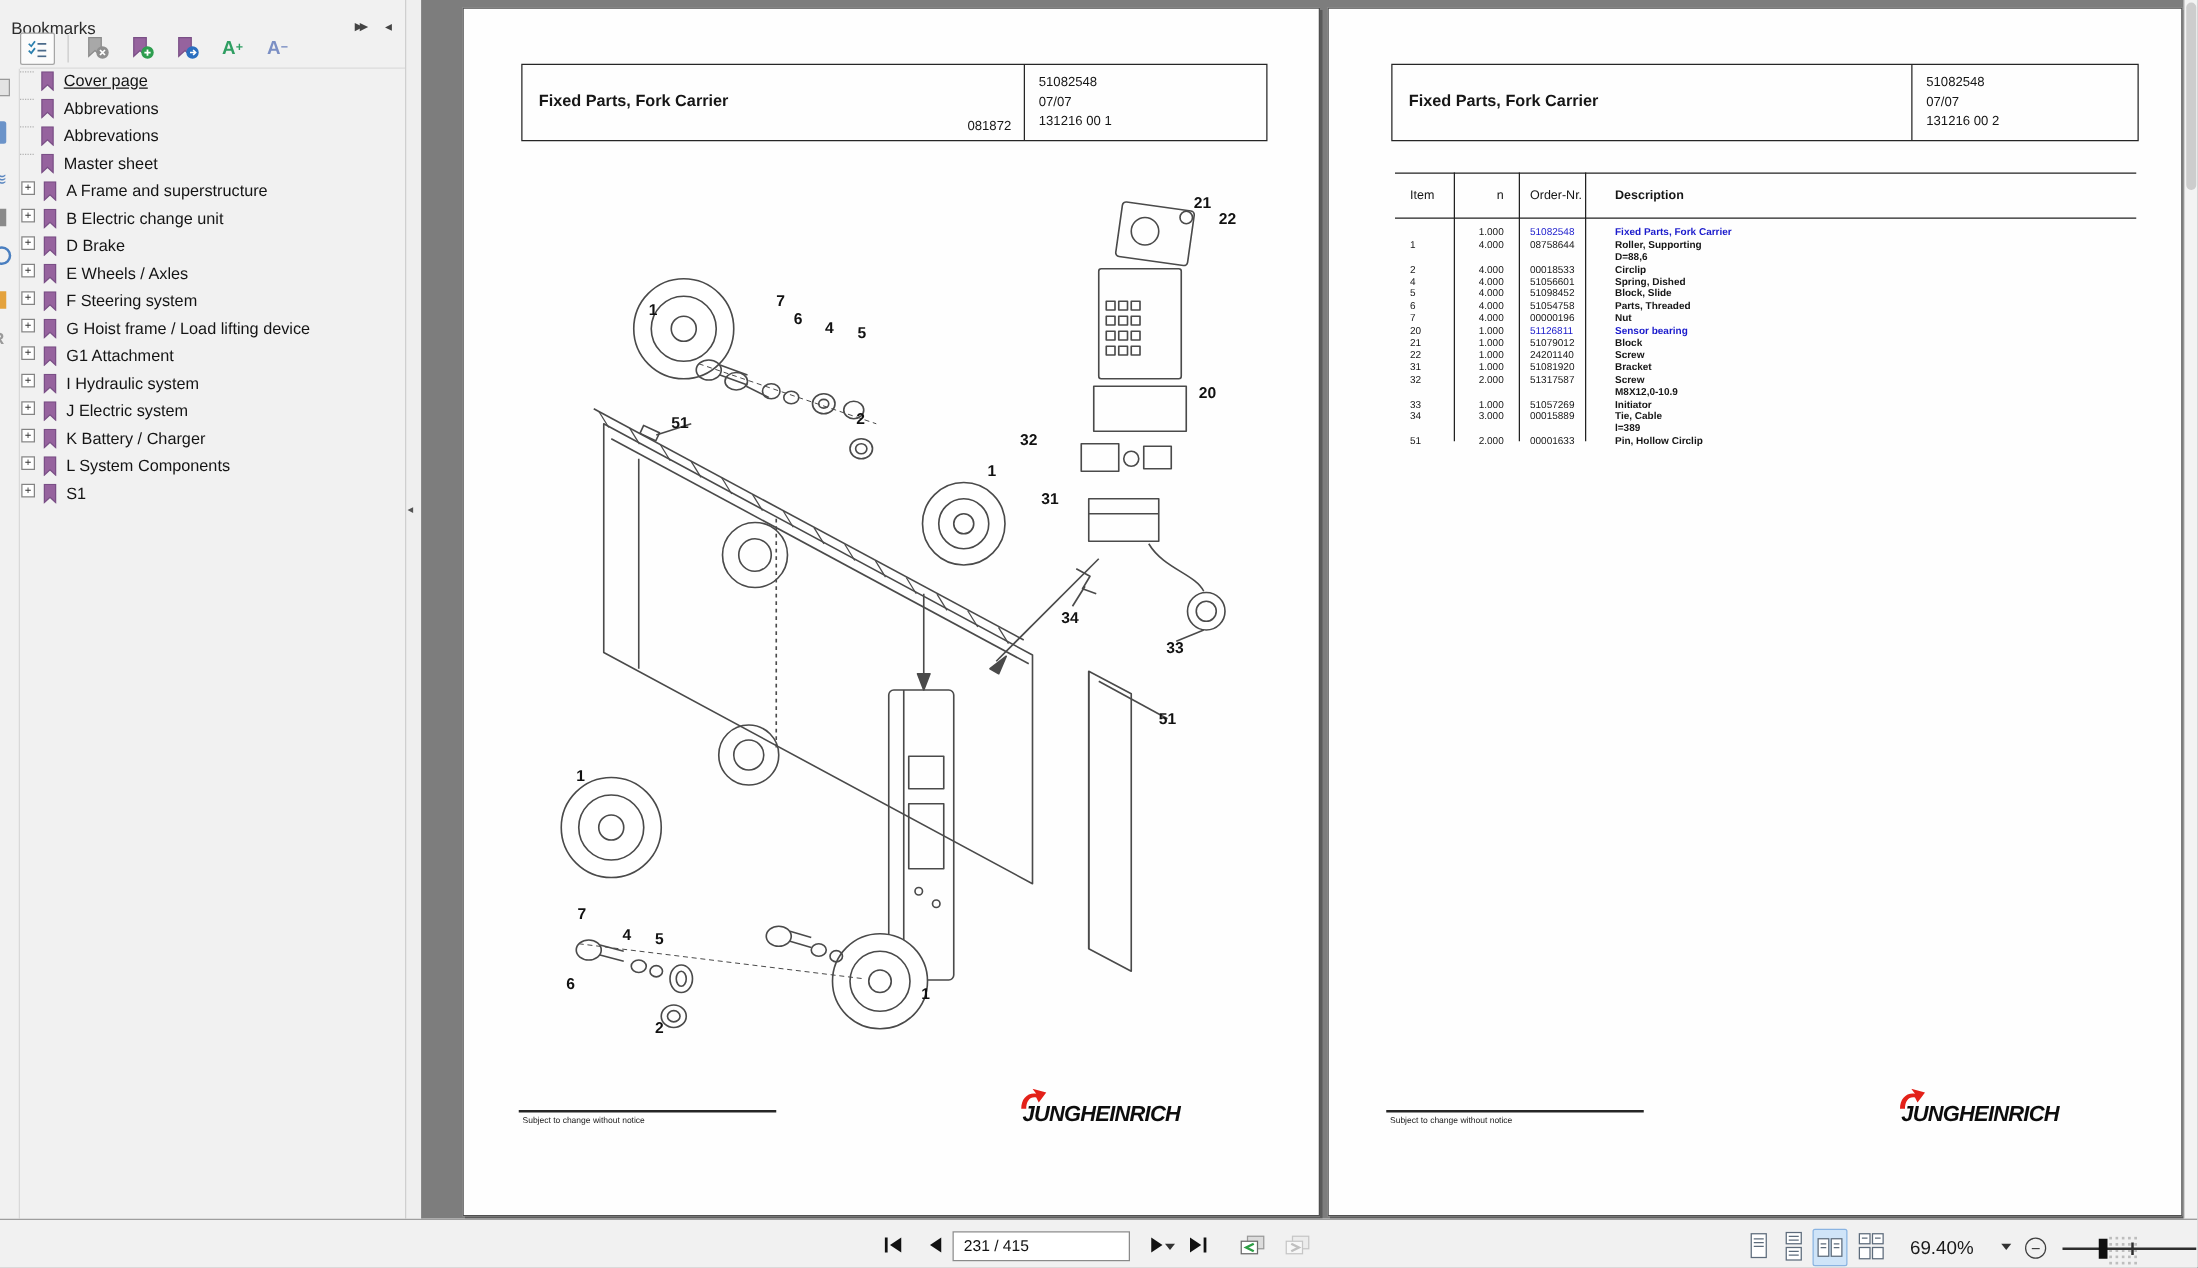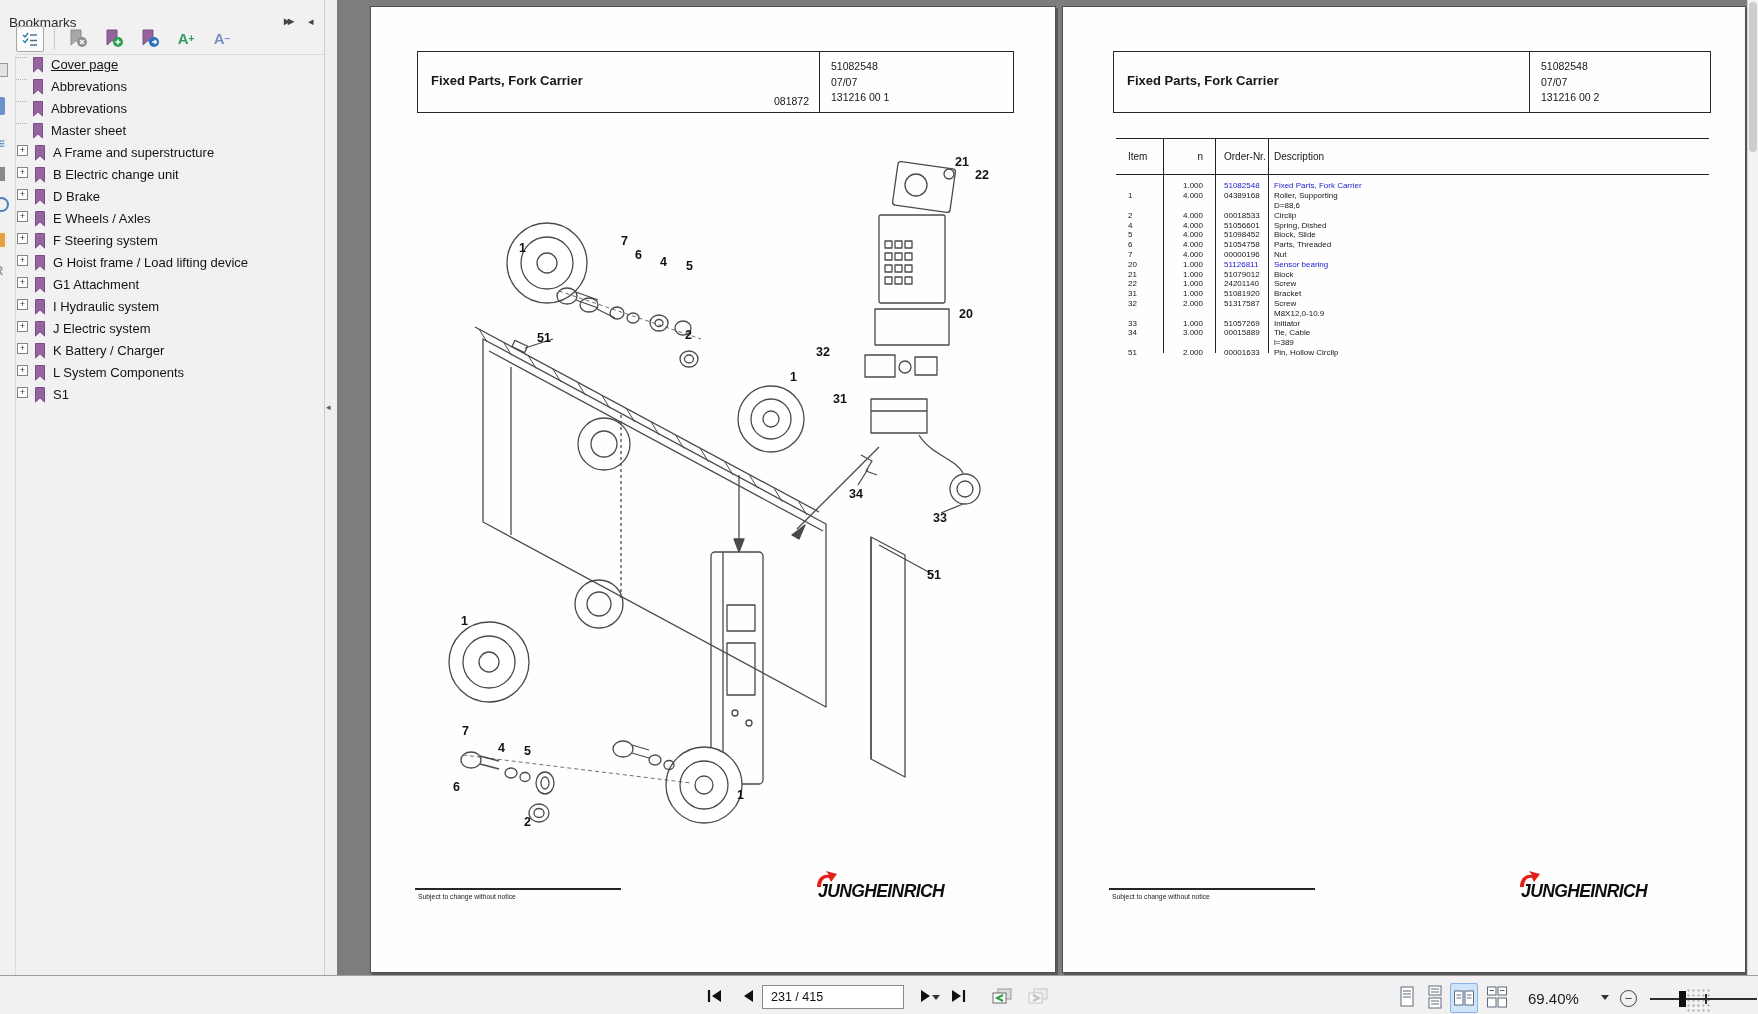--- a/index.html
+++ b/index.html
@@ -52,21 +52,21 @@
   
   .ptable{position:absolute;left:53px;top:131px;width:593px;height:215px;}
   .pt-head{display:grid;grid-template-columns:47px 52px 53px 1fr;align-items:center;height:35px;
            border-top:1.5px solid #222;border-bottom:1.5px solid #222;font-size:10px;color:#161616;}
   .pt-body{padding-top:6px;}
   .trow{display:grid;grid-template-columns:47px 52px 53px 1fr;height:9.8px;align-items:center;
         font-size:8px;color:#161616;}
   .c1{padding-left:12px;}
   .c2{text-align:right;padding-right:12px;}
   .c3{padding-left:9px;}
-  .c4{padding-left:6px;white-space:nowrap;}
+  .c4{padding-left:24px;white-space:nowrap;font-weight:bold;}
   .vline{position:absolute;top:0;width:1.2px;height:215px;background:#222;}
   .link{color:#1a1acc;}
   
   .pfoot-line{position:absolute;height:1.5px;background:#262626;}
   .pfoot-note{position:absolute;font-size:6.8px;color:#222;}
   .brand{position:absolute;font-size:17.5px;font-weight:800;font-style:italic;
          letter-spacing:-0.6px;color:#0d0d0d;white-space:nowrap;}
   .brand-arrow{position:absolute;left:-4px;top:-10px;}
   
   .diagram-svg{position:absolute;left:0;top:0;}
@@ -503,21 +503,21 @@
       <div class="pt-body">
           <div class="trow">
             <span class="c c1"></span>
             <span class="c c2">1.000</span>
             <span class="c c3 link">51082548</span>
             <span class="c c4 link">Fixed Parts, Fork Carrier</span>
           </div>
           <div class="trow">
             <span class="c c1">1</span>
             <span class="c c2">4.000</span>
-            <span class="c c3">04389168</span>
+            <span class="c c3">08758644</span>
             <span class="c c4">Roller, Supporting</span>
           </div>
           <div class="trow">
             <span class="c c1"></span>
             <span class="c c2"></span>
             <span class="c c3"></span>
             <span class="c c4">D=88,6</span>
           </div>
           <div class="trow">
             <span class="c c1">2</span>

